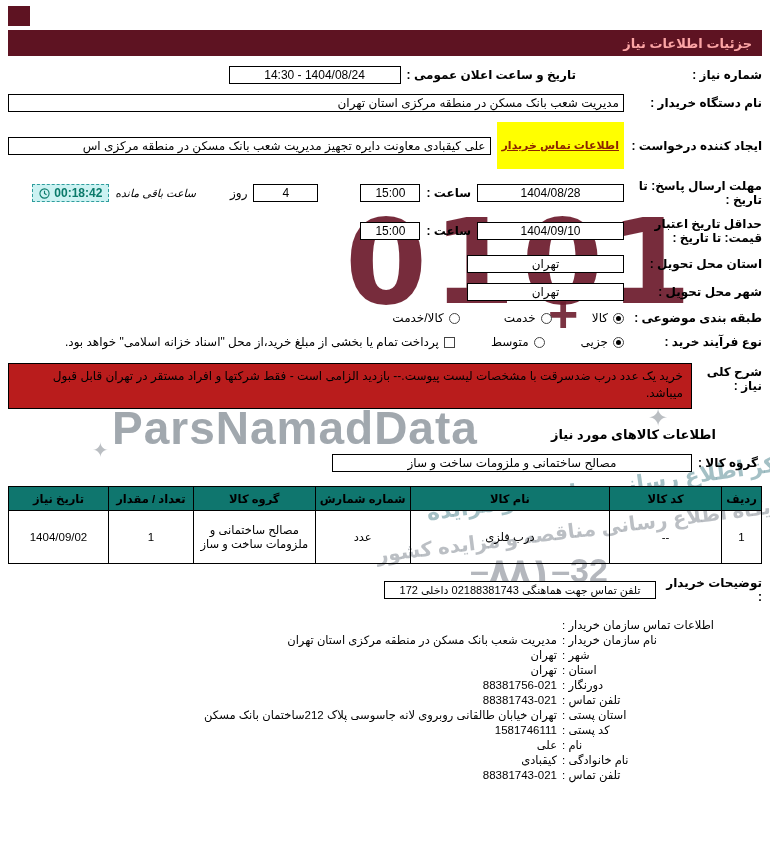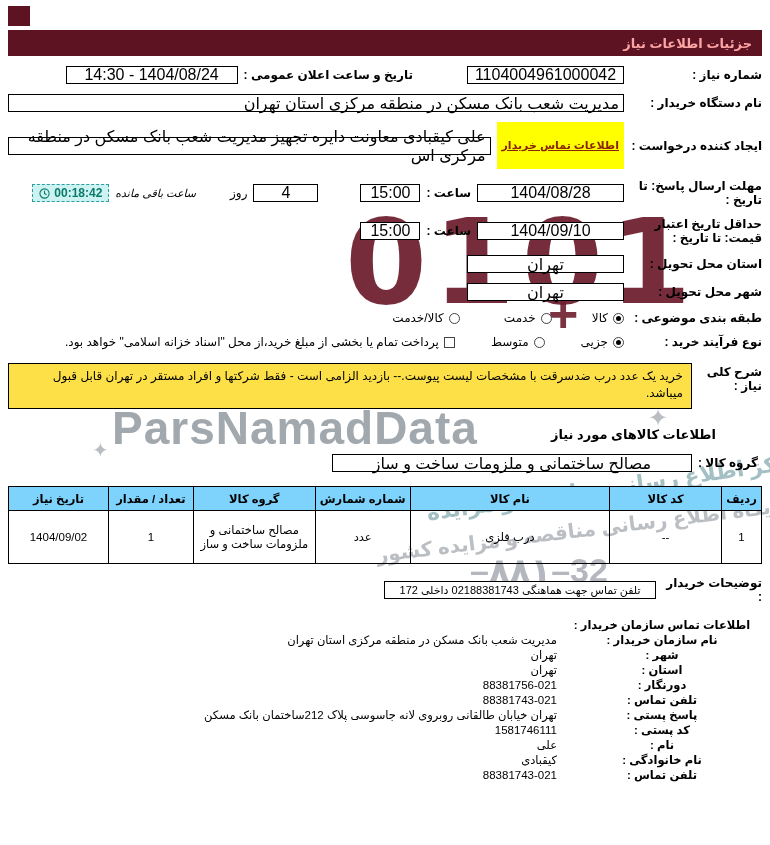--- a/index.html
+++ b/index.html
@@ -24,50 +24,50 @@
   .wm-phone{position:absolute;top:550px;left:470px;font-size:34px;font-weight:bold;color:rgba(130,135,145,.6);
     direction:ltr;white-space:nowrap;}
   
   .content{position:relative;z-index:1;padding:0 8px;}
   .titlebar{height:26px;background:#5e1322;color:#fca5a5;display:flex;align-items:center;
     padding:0 10px;font-weight:bold;font-size:13px;margin-top:30px;box-sizing:border-box;}
   .frow{display:flex;align-items:center;margin-top:10px;font-size:12px;column-gap:6px;}
   .lblcol{width:132px;flex-shrink:0;font-weight:bold;}
   .blbl{font-weight:bold;}
   .ibox{border:1px solid #000;background:#fff;height:18px;display:flex;align-items:center;
-    justify-content:center;padding:0 4px;box-sizing:border-box;font-size:16px;}
+    justify-content:center;padding:0 4px;box-sizing:border-box;font-size:12px;}
   .start{justify-content:flex-start;}
   .fill{flex:1;}
   .ltr{direction:ltr;}
   .w157{width:157px;} .w172{width:172px;} .w147{width:147px;} .w60{width:60px;}
   .w65{width:65px;} .w272{width:272px;} .w360{width:360px;}
   .mr48{margin-right:48px;} .mr36{margin-right:36px;} .mr28{margin-right:28px;font-style:italic;}
   .yellow-link{background:#ffff00;color:#8b2500;font-weight:bold;font-size:11px;
     padding:17px 5px;white-space:nowrap;cursor:pointer;text-decoration:underline;}
   .remaining-lbl{font-size:11px;white-space:nowrap;}
   .timer{display:flex;align-items:center;gap:4px;background:#ccf2f2;border:1px dashed #2f9d9d;
     height:18px;padding:0 6px;color:#0a7a6a;font-weight:bold;font-size:12px;direction:ltr;box-sizing:border-box;}
   .radio{width:11px;height:11px;border:1px solid #444;border-radius:50%;background:#fff;
     position:relative;flex-shrink:0;box-sizing:border-box;}
   .radio.sel::after{content:"";position:absolute;inset:2px;background:#000;border-radius:50%;}
   .chk{width:11px;height:11px;border:1px solid #444;background:#fff;flex-shrink:0;box-sizing:border-box;}
   .opt{display:flex;align-items:center;gap:5px;margin-left:38px;}
   .desc-row{align-items:flex-start;}
   .desc-label{width:64px;flex-shrink:0;font-weight:bold;padding-top:2px;}
-  .desc-box{flex:1;border:1px solid #000;background:#fde047;min-height:36px;padding:4px 8px;
+  .desc-box{flex:1;border:1px solid #000;background:#b91c1c;min-height:36px;padding:4px 8px;
     line-height:17px;font-size:12px;}
   .section-title{font-weight:bold;font-size:13px;margin:18px 46px 0 0;}
   table.goods{width:100%;border-collapse:collapse;margin-top:14px;background:transparent;}
   table.goods th,table.goods td{border:1px solid #000;text-align:center;font-size:11.5px;
     padding:3px 2px;vertical-align:middle;}
-  table.goods th{background:#7dd3fc;font-weight:bold;height:17px;}
+  table.goods th{background:#0f766e;font-weight:bold;height:17px;}
   table.goods td{height:46px;background:transparent;}
   .contact{margin-top:14px;font-size:11.5px;line-height:1.22;}
   .cline{display:flex;margin-bottom:1px;}
-  .clabel{width:200px;flex-shrink:0;font-weight:bold;text-align:center;}
+  .clabel{width:200px;flex-shrink:0;font-weight:normal;text-align:left;}
   .cval{flex:1;text-align:right;margin-right:5px;}
   .ltrnum{direction:ltr;unicode-bidi:isolate;}
 </style>
 </head>
 <body>
 
 <div class="wm">
   <div class="wm-corner"></div>
   <div class="wm-maroon">0101</div>
   <div class="wm-plus">+</div>
@@ -80,21 +80,20 @@
 </div>
 
 <div class="content">
 
   <div class="titlebar">
     <span>جزئیات اطلاعات نیاز</span>
   </div>
 
   <div class="frow">
     <span class="lblcol">شماره نیاز :</span>
-    <div class="ibox w157 ltr">1104004961000042</div>
     <span class="blbl mr48">تاریخ و ساعت اعلان عمومی :</span>
     <div class="ibox w172 ltr">14:30 - 1404/08/24</div>
   </div>
 
   <div class="frow">
     <span class="lblcol">نام دستگاه خریدار :</span>
     <div class="ibox fill start">مدیریت شعب بانک مسکن در منطقه مرکزی استان تهران</div>
   </div>
 
   <div class="frow">
@@ -239,21 +238,21 @@
     </div>
     <div class="cline">
       <span class="clabel">دورنگار :</span>
       <span class="cval ltrnum">88381756-021</span>
     </div>
     <div class="cline">
       <span class="clabel">تلفن تماس :</span>
       <span class="cval ltrnum">88381743-021</span>
     </div>
     <div class="cline">
-      <span class="clabel">پاسخ پستی :</span>
+      <span class="clabel">استان پستی :</span>
       <span class="cval">تهران خیابان طالقانی روبروی لانه جاسوسی پلاک 212ساختمان بانک مسکن</span>
     </div>
     <div class="cline">
       <span class="clabel">کد پستی :</span>
       <span class="cval ltrnum">1581746111</span>
     </div>
     <div class="cline">
       <span class="clabel">نام :</span>
       <span class="cval">علی</span>
     </div>

